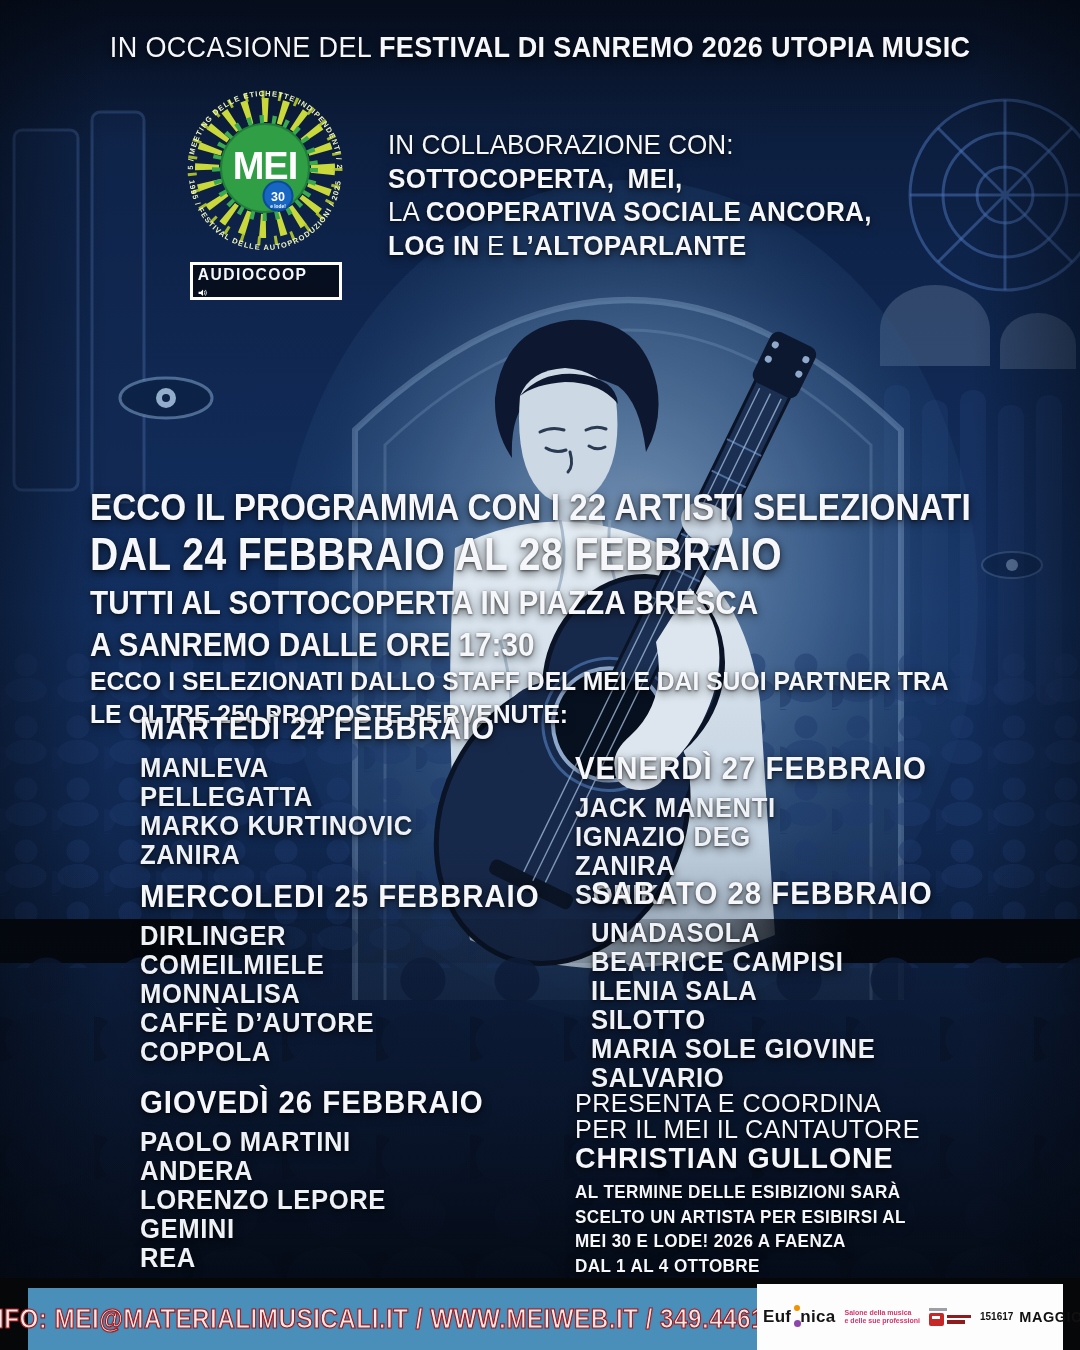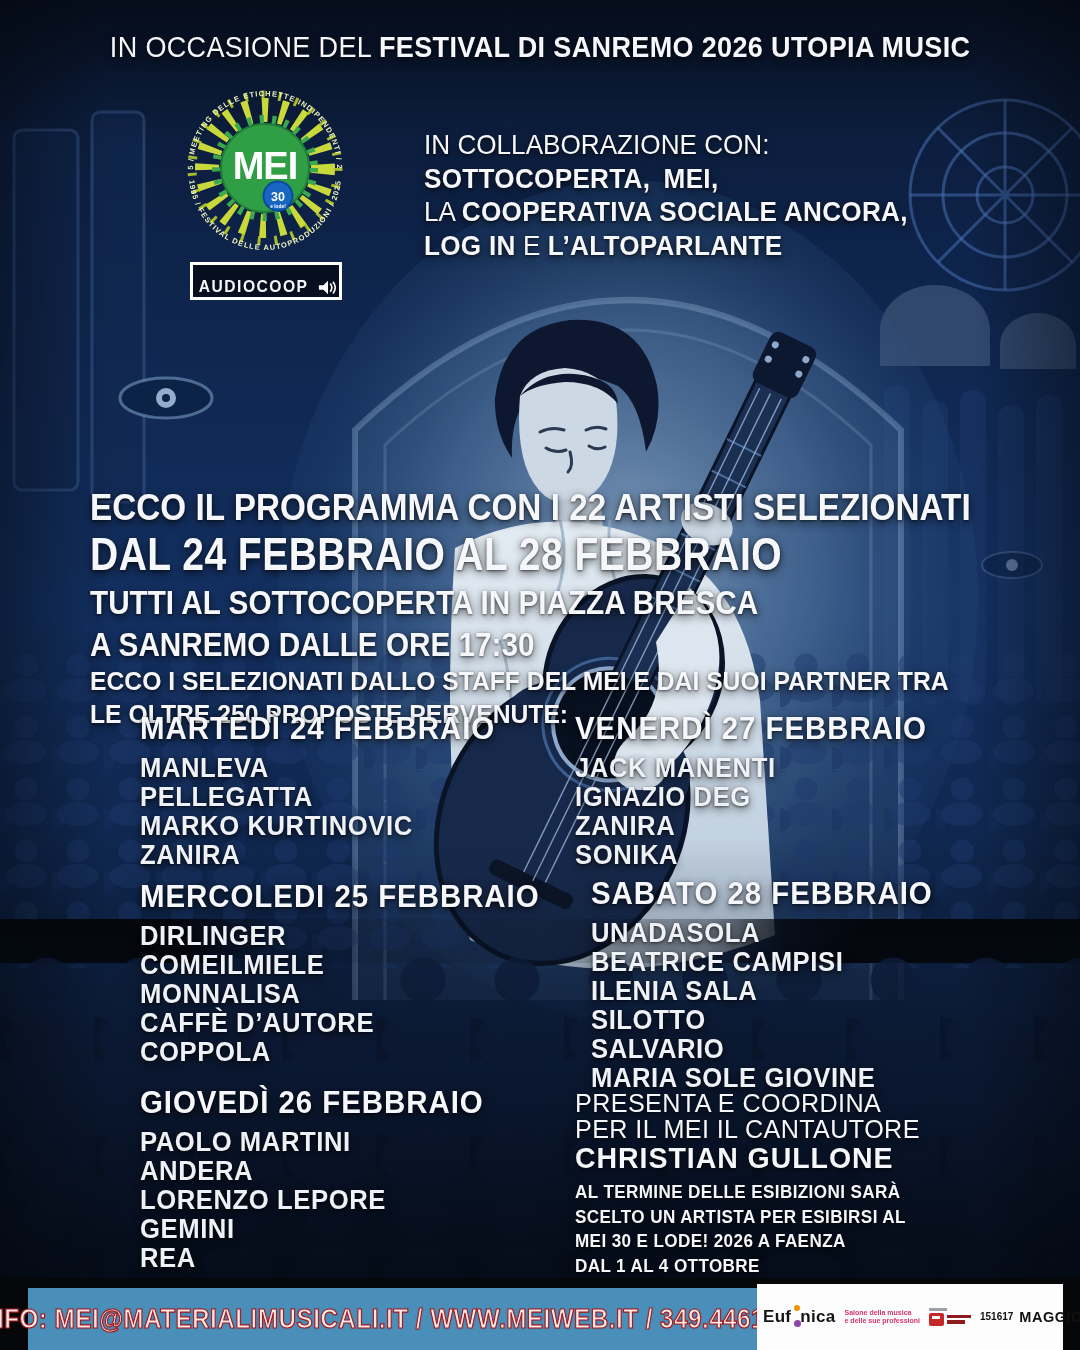--- a/index.html
+++ b/index.html
@@ -33,38 +33,38 @@
     background-size:94px 118px;}
   .vignette{position:absolute;left:0;top:0;width:1080px;height:1350px;z-index:6;pointer-events:none;
     background:
       linear-gradient(90deg,rgba(3,7,14,.45) 0%,rgba(3,7,14,0) 10%,rgba(3,7,14,0) 90%,rgba(3,7,14,.45) 100%),
       linear-gradient(180deg,rgba(4,8,18,.72) 0%,rgba(4,8,18,.25) 80px,rgba(4,8,18,0) 140px,rgba(4,8,18,0) 62%,rgba(5,10,20,.45) 82%,rgba(3,6,12,.8) 96%);}
   .content{z-index:7;}
   
   .header{left:0;right:0;top:30px;text-align:center;font-size:30px;letter-spacing:.4px;white-space:nowrap;}
   .header b{font-weight:700;}
   
-  .collab{left:388px;top:128px;font-size:27.5px;line-height:33.5px;white-space:nowrap;margin-left:36px;}
+  .collab{left:388px;top:128px;font-size:27.5px;line-height:33.5px;white-space:nowrap;}
   .collab b{font-weight:700;letter-spacing:.3px;}
   
   .title{left:88px;top:328px;font-weight:700;font-size:78px;line-height:88px;letter-spacing:-1px;color:#f2f4f6;}
   
   .prg{left:90px;white-space:nowrap;font-weight:700;}
   .p1{top:487px;font-size:37px;}
   .p2{top:527px;font-size:46px;letter-spacing:.5px;}
   .p3{top:584px;font-size:33px;}
   .p4{top:626px;font-size:33px;}
   .p5{top:666px;font-size:26px;}
   .p6{top:699px;font-size:26px;}
   
   .day{white-space:nowrap;}
   .day-h{font-size:31px;font-weight:700;letter-spacing:1px;line-height:34px;margin-bottom:8px;}
   .artist{font-size:27px;font-weight:700;letter-spacing:.6px;line-height:29px;color:#eef2f7;}
   .d0{left:140px;top:712px;} .d1{left:140px;top:880px;} .d2{left:140px;top:1086px;}
-  .d3{left:575px;top:712px;} .d4{left:575px;top:877px;margin-left:16px;}
+  .d3{left:575px;top:752px;} .d4{left:575px;top:877px;margin-left:16px;}
   .presenter{left:575px;top:1090px;white-space:nowrap;font-size:26.5px;line-height:26px;font-weight:400;letter-spacing:.4px;}
   .presenter .pname{font-size:30px;line-height:32px;font-weight:700;letter-spacing:1px;}
   .note{left:575px;top:1180px;white-space:nowrap;font-size:18px;line-height:24.5px;font-weight:700;letter-spacing:.4px;}
   
   .footer-strip{left:0;top:1278px;width:1080px;height:72px;background:#060709;z-index:8;}
   .info-bar{left:28px;top:1288px;width:729px;height:62px;background:#4a8fb9;z-index:9;
     display:flex;align-items:center;justify-content:center;}
   .info-text{font-size:27px;font-weight:700;letter-spacing:.5px;white-space:nowrap;
     color:#f8e9e7;-webkit-text-stroke:1.2px #a3191e;text-shadow:0 0 2px rgba(163,25,30,.55);
     display:inline-block;transform:scaleX(.9);transform-origin:50% 50%;}
@@ -84,21 +84,21 @@
   .bf .bars i{display:block;width:24px;height:3.5px;background:#8e1b1e;}
   .bf .bars i:last-child{width:18px;}
   .dates{display:flex;align-items:center;gap:6px;color:#101010;}
   .dates .col{display:flex;flex-direction:row;font-weight:700;font-size:10px;line-height:14.5px;}
   .dates .mon{display:flex;flex-direction:row;align-items:center;font-weight:700;}
   .dates .mon .m{font-size:14.5px;letter-spacing:.5px;}
   .dates .mon .y{font-size:13.5px;}
   
   .mei-logo{left:175px;top:78px;width:180px;height:180px;z-index:7;}
   .audiocoop{left:190px;top:262px;width:146px;height:32px;z-index:7;border:3px solid #fff;
-    background:rgba(5,10,20,.8);display:flex;align-items:flex-end;justify-content:center;gap:4px;}
+    background:rgba(5,10,20,.8);display:flex;align-items:flex-start;justify-content:center;gap:4px;flex-direction:column;}
   .audiocoop .lbl{font-size:17px;font-weight:700;letter-spacing:1.6px;display:inline-block;transform:scaleX(.92);}
 </style>
 </head>
 <body>
 
 <div id="poster">
 
   <svg class="art" width="1080" height="1350" viewBox="0 0 1080 1350" aria-hidden="true">
     <defs>
       <radialGradient id="halo" cx="50%" cy="45%" r="60%">
@@ -284,22 +284,22 @@
     <div class="artist"><span class="cx95">ZANIRA</span></div>
     <div class="artist"><span class="cx95">SONIKA</span></div>
   </div>
 
   <div class="abs content day d4 sh">
     <div class="day-h"><span class="cx95">SABATO 28 FEBBRAIO</span></div>
     <div class="artist"><span class="cx95">UNADASOLA</span></div>
     <div class="artist"><span class="cx95">BEATRICE CAMPISI</span></div>
     <div class="artist"><span class="cx95">ILENIA SALA</span></div>
     <div class="artist"><span class="cx95">SILOTTO</span></div>
+    <div class="artist"><span class="cx95">MARIA SOLE GIOVINE</span></div>
     <div class="artist"><span class="cx95">SALVARIO</span></div>
-    <div class="artist"><span class="cx95">MARIA SOLE GIOVINE</span></div>
   </div>
 
   <div class="abs content presenter sh">
     <div><span class="cx95">PRESENTA E COORDINA</span></div>
     <div><span class="cx95">PER IL MEI IL CANTAUTORE</span></div>
     <div class="pname"><span class="cx95">CHRISTIAN GULLONE</span></div>
   </div>
 
   <div class="abs content note sh">
     <div><span class="cx95">AL TERMINE DELLE ESIBIZIONI SARÀ</span></div>

